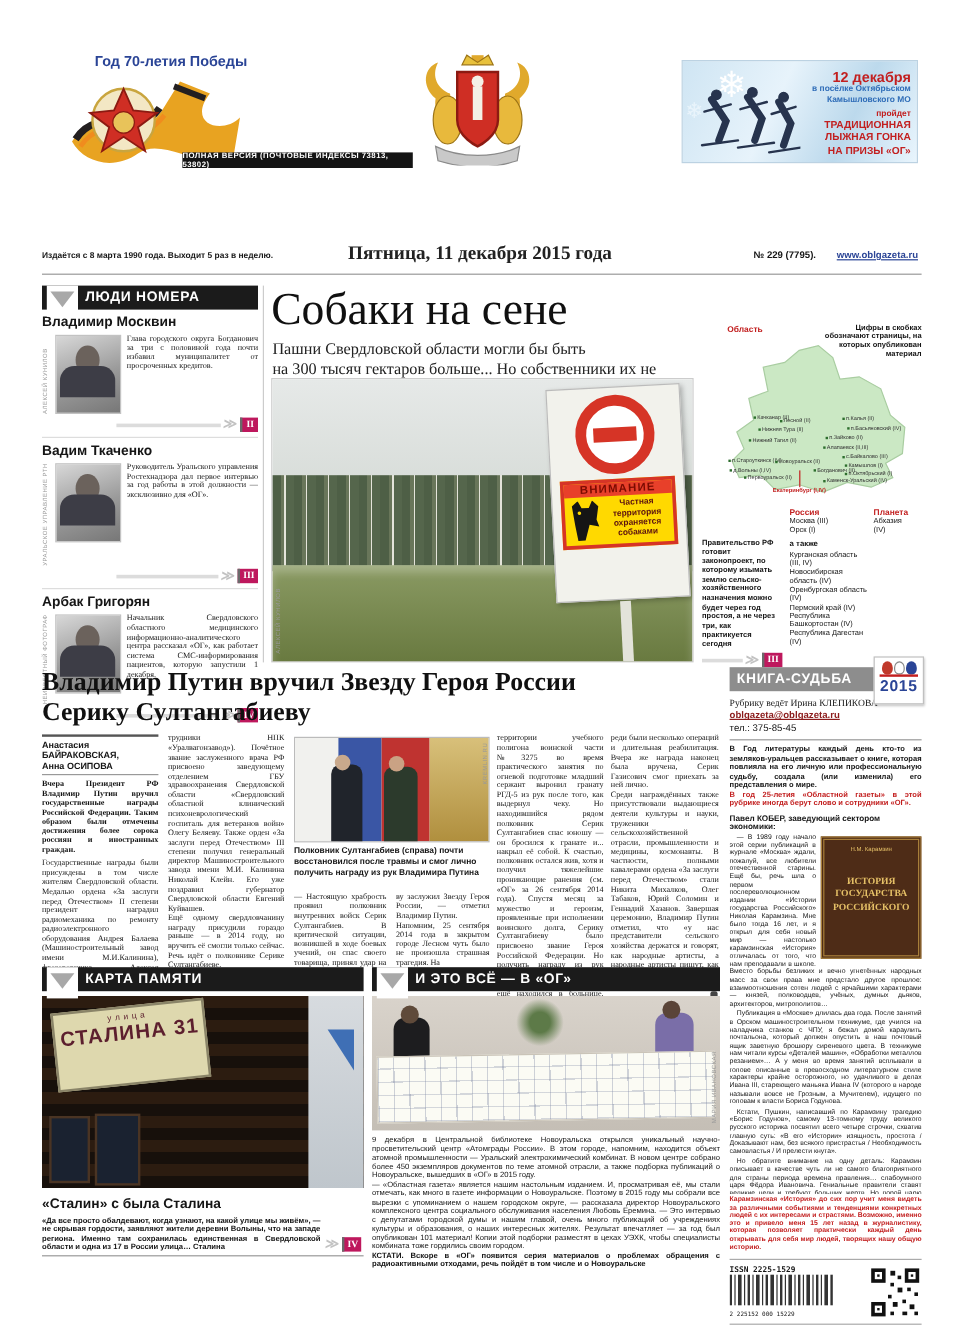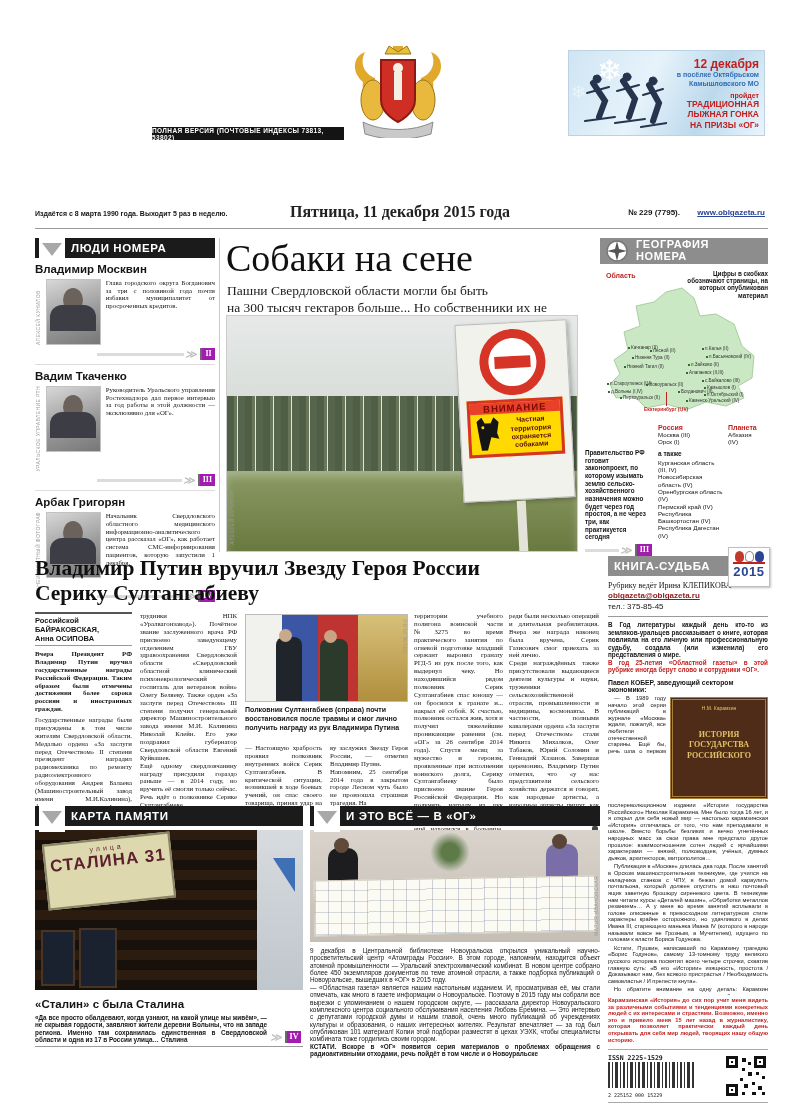--- a/index.html
+++ b/index.html
@@ -22,21 +22,21 @@
   height:20px;display:flex;align-items:center;padding-left:36px;position:relative}
 .bar.grey{background:#8d8d8d}
 .notch{position:absolute;left:4px;top:0;width:26px;height:26px;background:#fff;display:flex;
   justify-content:center;z-index:2}
 .notch i{display:block;width:0;height:0;border-left:10px solid transparent;
   border-right:10px solid transparent;border-top:13px solid #a8a8a8;margin-top:5px}
 
 .mark{display:flex;align-items:center;gap:2px}
 .mark .line{flex:1;height:3px;background:#dcdcdc}
 .chev{color:#c2c2c2;font-size:11px;font-weight:bold;line-height:1;transform:skewX(-8deg)}
-.pbox{background:#a21caf;color:#fff;font-weight:bold;font-size:8px;line-height:1;
+.pbox{background:#be185d;color:#fff;font-weight:bold;font-size:8px;line-height:1;
   padding:2px 3px;border-left:2px solid #6a6a6a;min-width:15px;text-align:center;
   font-family:"Liberation Serif",serif}
 
 .pname{font-size:11.5px;font-weight:bold;margin:5px 0 4px}
 .pphoto{width:56px;height:66px;border:1px solid #c2c2c2;position:relative;overflow:hidden;
   background:linear-gradient(160deg,#d8d8d8,#9a9a9a 55%,#777)}
 .head{width:20px;height:24px;border-radius:50%;background:#6b625c;margin:8px auto 0}
 .shoulders{width:46px;height:26px;border-radius:12px 12px 0 0;background:#3d3d46;margin:-7px auto 0}
 .pdesc{width:112px;font-family:"Liberation Serif",serif;font-size:6.8px;line-height:1.13;
   text-align:justify}
@@ -48,38 +48,50 @@
 
 .geo-note{font-size:6.3px;font-weight:bold;text-align:right;line-height:1.15}
 .geo-list{font-size:6.2px;line-height:1.18}
 .geo-h{font-size:7px;font-weight:bold;color:#c21f1f}
 .town{position:absolute;font-size:4.6px;line-height:1;color:#333;white-space:nowrap}
 .town::before{content:"";display:inline-block;width:2px;height:2px;background:#2d6e2d;
   margin-right:1px;vertical-align:middle}
 
 .kn{font-size:5.7px;line-height:1.16;text-align:justify}
 .kn p{margin-bottom:2px;text-indent:6px}
-.book{float:right;width:98px;height:102px;margin:2px 0 3px 4px;background:#4e2c17;
+.book{float:right;width:84px;height:102px;margin:2px 0 3px 4px;background:#4e2c17;
   border:3px double #a87f3a;padding:6px 4px;text-align:center;color:#e5c067}
 
 .photo-frame{position:absolute;overflow:hidden}
 .bb-text{font-size:6.4px;line-height:1.15;text-align:justify}
 a{color:#2a4496}
 .logo2015{position:absolute;right:-2px;top:-9px;width:42px;height:40px;background:#fff;
   border:1px solid #c0c0c0;box-shadow:1px 1px 2px rgba(0,0,0,.25);text-align:center;z-index:3}
 .logo2015 .heads{display:flex;justify-content:center;gap:1px;margin-top:3px}
 .logo2015 .heads i{width:9px;height:11px;border-radius:50% 50% 40% 40%;display:block}
 .y2015{font-size:13px;font-weight:bold;color:#2a4496;line-height:1;
   border-top:2px solid #c21f1f;display:inline-block;padding-top:1px}
 </style>
 </head>
 <body>
 
 <div class="page">
 
+  <div class="abs" style="left:55px;top:44px;width:175px">
+    <div class="blue" style="font-size:12px;font-weight:bold;text-align:center">Год 70-летия Победы</div>
+    <svg width="150" height="78" viewBox="0 0 150 78">
+      <path d="M5,60 C30,20 55,70 80,34 L95,10 L120,20 C100,45 130,55 145,40 L140,70 C110,85 80,55 60,70 C40,84 15,78 5,60 Z" fill="#e8a321"></path>
+      <path d="M8,58 C30,26 55,64 78,32" stroke="#231f20" stroke-width="6" fill="none"></path>
+      <path d="M12,64 C34,32 58,70 82,38" stroke="#f08c1e" stroke-width="4" fill="none"></path>
+      <path d="M90,14 L116,24" stroke="#231f20" stroke-width="5"></path>
+      <circle cx="48" cy="42" r="26" fill="#f3e7c4" stroke="#c9a53e" stroke-width="2"></circle>
+      <path d="M48,16 L56,34 L76,36 L60,48 L66,68 L48,56 L30,68 L36,48 L20,36 L40,34 Z" fill="#cf2e24" stroke="#8c1a12" stroke-width="1.5"></path>
+      <circle cx="48" cy="44" r="9" fill="#e8c35a" stroke="#8c1a12"></circle>
+    </svg>
+  </div>
 
   <div class="abs fullver" style="left:152px;top:127px;width:192px;height:13px">ПОЛНАЯ ВЕРСИЯ (ПОЧТОВЫЕ ИНДЕКСЫ 73813, 53802)</div>
 
   <div class="abs" style="left:338px;top:42px;width:120px;text-align:center">
     <svg width="110" height="96" viewBox="0 0 110 96">
       <path d="M20,40 C8,30 10,14 22,10 C16,22 22,32 32,36 L36,60 C26,62 18,52 20,40 Z" fill="#e0a92c"></path>
       <path d="M90,40 C102,30 100,14 88,10 C94,22 88,32 78,36 L74,60 C84,62 92,52 90,40 Z" fill="#e0a92c"></path>
       <ellipse cx="30" cy="58" rx="12" ry="20" fill="#e8b93c" stroke="#9c7416" stroke-width="1"></ellipse>
       <ellipse cx="80" cy="58" rx="12" ry="20" fill="#e8b93c" stroke="#9c7416" stroke-width="1"></ellipse>
       <rect x="50" y="4" width="10" height="8" fill="#e0a92c"></rect>
@@ -224,28 +236,20 @@
   <div class="abs" style="left:585px;top:449px;width:67px">
     <div style="font-size:6.3px;font-weight:bold;line-height:1.22">Правительство РФ готовит законопроект, по которому изымать землю сельско-хозяйственного назначения можно будет через год простоя, а не через три, как практикуется сегодня</div>
     <div class="mark" style="margin-top:3px">
         <span class="line"></span>
       <span class="chev">≫</span>
       <span class="pbox">III</span>
       </div>
   </div>
 
   <div class="abs" style="left:600px;top:238px;width:168px;height:316px">
-    <div class="bar grey pre" style="height:26px;font-size:11px;line-height:1.05">
-      <svg class="abs" style="left:5px;top:1px" width="24" height="24" viewBox="0 0 24 24">
-        <circle cx="12" cy="12" r="10" fill="#fff" stroke="#777" stroke-width="1.5"></circle>
-        <path d="M12,2 L14,10 L22,12 L14,14 L12,22 L10,14 L2,12 L10,10 Z" fill="#555"></path>
-      </svg>
-      <span class="pre">ГЕОГРАФИЯ
-НОМЕРА</span>
-    </div>
     <div class="abs geo-note" style="right:0;top:32px;width:88px">Цифры в скобках обозначают страницы, на которых опубликован материал</div>
     <div class="abs geo-h" style="left:6px;top:34px">Область</div>
 
     <div class="abs" style="left:4px;top:48px;width:156px;height:138px">
       <svg width="156" height="138" viewBox="0 0 156 138">
         <path d="M62,6 L78,2 L90,12 L96,30 L112,28 L130,38 L138,60 L150,70 L148,92 L134,100 L140,112 L122,120 L102,116 L82,124 L62,118 L42,122 L30,110 L12,112 L6,98 L16,88 L10,74 L24,64 L20,46 L36,40 L32,20 L50,16 Z" fill="#cbe8c4" stroke="#a9cda1" stroke-width="1"></path>
       </svg>
       <span class="town" style="left:24px;top:60px">Качканар (II)</span>
       <span class="town" style="left:46px;top:63px">Лесной (II)</span>
       <span class="town" style="left:28px;top:70px">Нижняя Тура (II)</span>
@@ -284,21 +288,21 @@
       <div class="geo-list pre">Абхазия
 (IV)</div>
     </div>
   </div>
 
   <div class="abs serif pre" style="left:35px;top:556px;width:565px;font-size:21.5px;font-weight:bold;line-height:1.18;color:#101010">Владимир Путин вручил Звезду Героя России
 Серику Султангабиеву</div>
 
   <div class="abs" style="left:35px;top:612px;width:97px">
     <div class="pre" style="border-top:2px solid #555;border-bottom:1px solid #999;padding:2px 0;
-         font-size:7.5px;font-weight:bold;line-height:1.2">Российской
+         font-size:7.5px;font-weight:bold;line-height:1.2">Анастасия
 БАЙРАКОВСКАЯ,
 Анна ОСИПОВА</div>
     <div class="col" style="font-weight:bold;margin-top:4px">Вчера Президент РФ Владимир Путин вручил государственные награды Российской Федерации. Таким образом были отмечены достижения более сорока россиян и иностранных граждан.</div>
     <div class="col" style="margin-top:3px">Государственные награды были присуждены в том числе жителям Свердловской области. Медалью ордена «За заслуги перед Отечеством» II степени президент наградил радиомеханика по ремонту радиоэлектронного оборудования Андрея Балаева (Машиностроительный завод имени М.И.Калинина), фрезеровщика Алексея Ельмакова и строгальщика Николая Лебедева (оба — со-</div>
   </div>
   <div class="abs col pre" style="left:140px;top:612px;width:97px;height:224px;overflow:hidden">трудники НПК «Уралвагонзавод»). Почётное звание заслуженного врача РФ присвоено заведующему отделением ГБУ здравоохранения Свердловской области «Свердловский областной клинический психоневрологический госпиталь для ветеранов войн» Олегу Беляеву. Также орден «За заслуги перед Отечеством» III степени получил генеральный директор Машиностроительного завода имени М.И. Калинина Николай Клейн. Его уже поздравил губернатор Свердловской области Евгений Куйвашев.
 Ещё одному свердловчанину награду присудили гораздо раньше — в 2014 году, но вручить её смогли только сейчас. Речь идёт о полковнике Серике Султангабиеве.</div>
 
   <div class="photo-frame" style="left:245px;top:614px;width:163px;height:88px;border:1px solid #bbb">
     <div class="abs" style="left:0;top:0;width:36px;height:100%;background:#f1f1ee"></div>

